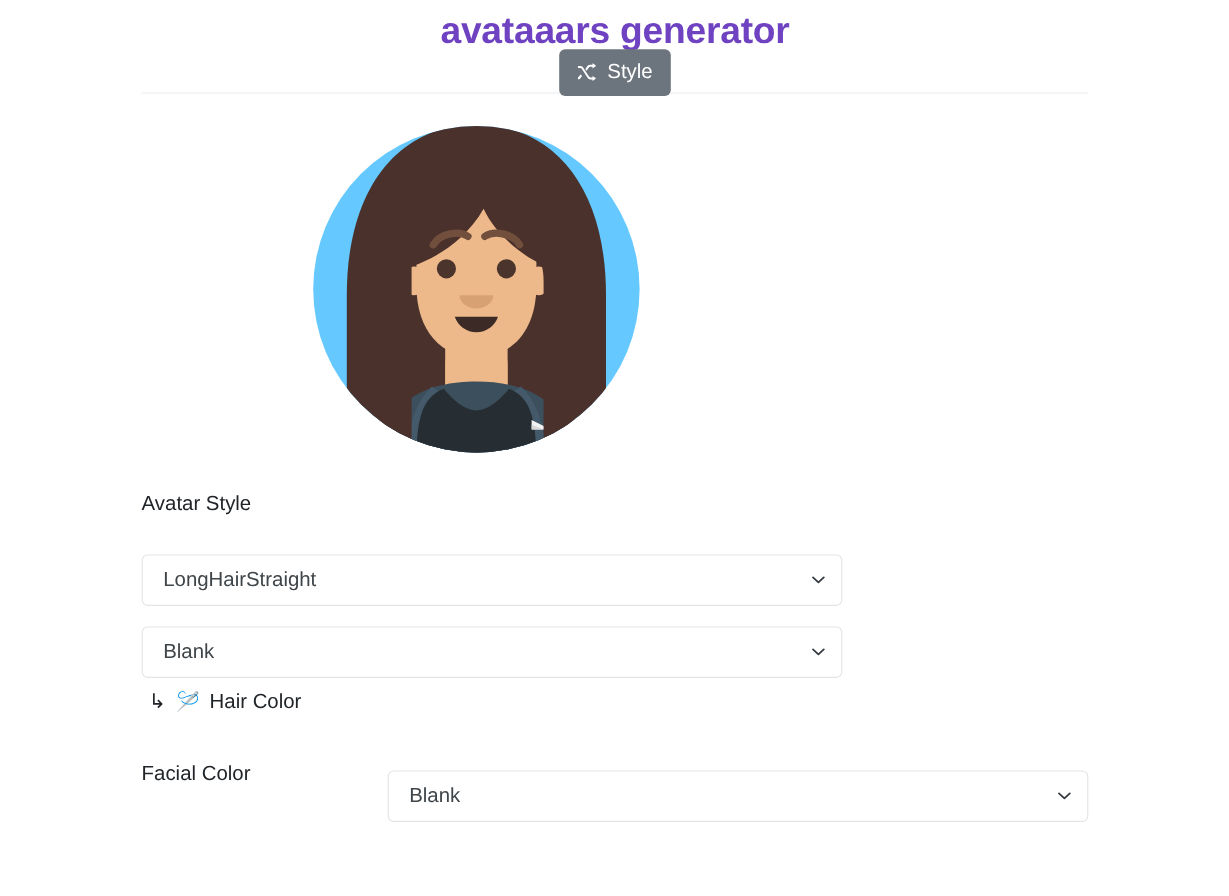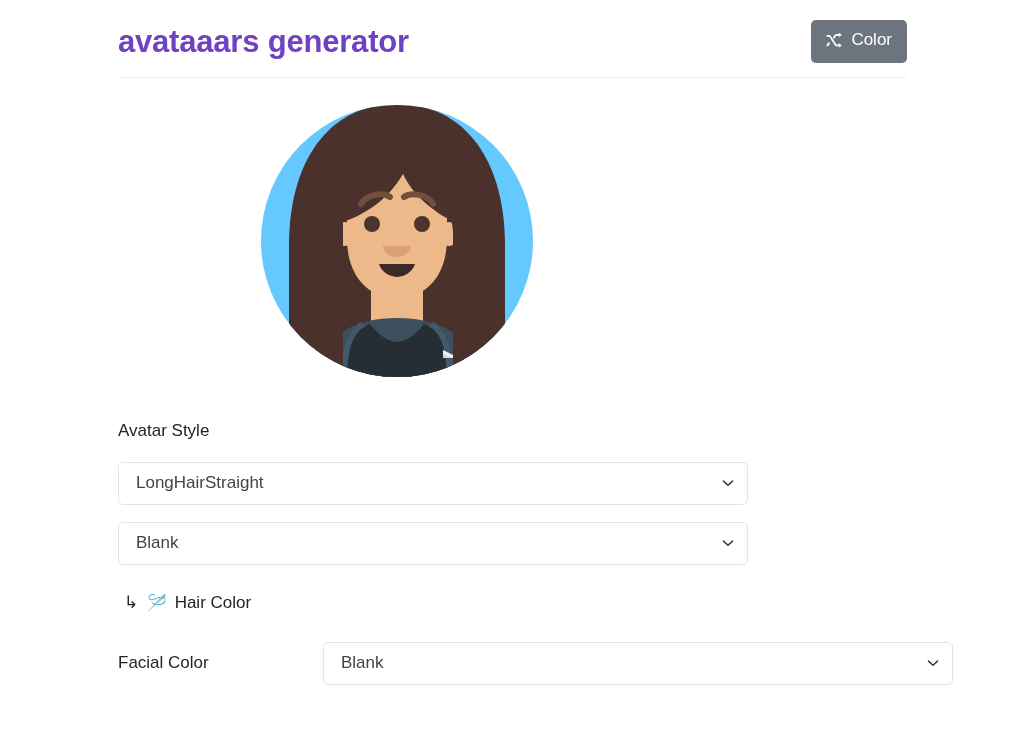--- a/index.html
+++ b/index.html
@@ -27,20 +27,21 @@
     width: 789px;
   }
 
   
   .header-row {
     display: flex;
     align-items: center;
     justify-content: space-between;
     height: 72px;
     padding-top: 10px;
+    flex-direction: column;
   }
 
   .app-title {
     font-size: 31px;
     font-weight: bold;
     color: #6f42c1;
     letter-spacing: -0.2px;
     line-height: 1;
     margin: 0;
     white-space: nowrap;
@@ -91,21 +92,20 @@
   }
   .avatar-wrap svg { display: block; }
 
   
   .form {
     margin-top: 0px;
   }
 
   .form-row {
     display: flex;
-    align-items: center;
     min-height: 60px;
   }
   .form-row.radio-row { min-height: 45px; }
 
   .form-label {
     width: 205px;
     flex: 0 0 205px;
     font-size: 17px;
     color: #212529;
     line-height: 1.4;
@@ -169,21 +169,21 @@
     width: 5px;
     height: 5px;
     border-radius: 50%;
     background: #ffffff;
     transform: translate(-50%, -50%);
   }
   .radio-text { line-height: 1.2; }
 
   .select-box {
     position: relative;
-    width: 630px;
+    width: 584px;
     height: 43px;
     border: 1px solid #e2e5e8;
     border-radius: 5px;
     background: #ffffff;
     display: flex;
     align-items: center;
     padding: 0 34px 0 17px;
     font-size: 17px;
     color: #3f4549;
     cursor: pointer;
@@ -216,21 +216,21 @@
       <h1 class="app-title">avataaars generator</h1>
 
       <button class="random-button">
         <span class="shuffle-icon">
           <svg viewBox="0 0 16 16" width="17" height="17" fill="#ffffff" aria-hidden="true">
             <path d="M14.5 2.3 12 0.6v1.2h-1.9c-1.1 0-1.8 0.6-2.4 1.4L6.4 5.3l1 1.3 1.5-2.2c0.4-0.6 0.8-0.9 1.3-0.9H12v1.2l2.5-1.7z"></path>
             <path d="M14.5 12.3 12 10.6v1.2h-1.6c-0.5 0-0.9-0.3-1.3-0.9L4.9 4.3C4.4 3.4 3.6 2.8 2.5 2.8H0.6v1.6h1.9c0.5 0 0.9 0.3 1.3 0.9l4.2 6.6c0.6 0.9 1.3 1.5 2.4 1.5H12v1.2l2.5-1.7z"></path>
             <path d="M3.8 10.4 2.5 9.5l-0.9 1.4c-0.4 0.6-0.8 0.9-1.3 0.9H0.6v1.6h0c1.1 0 1.8-0.6 2.4-1.5l0.8-1.5z"></path>
           </svg>
         </span>
-        <span>Color</span>
+        <span>Style</span>
       </button>
     </div>
 
     <hr class="divider">
 
     <div class="avatar-area">
       <div class="avatar-wrap">
         <svg width="280" height="300" viewBox="0 0 280 300" aria-hidden="true">
           <defs>
             <clipPath id="circleClip">

